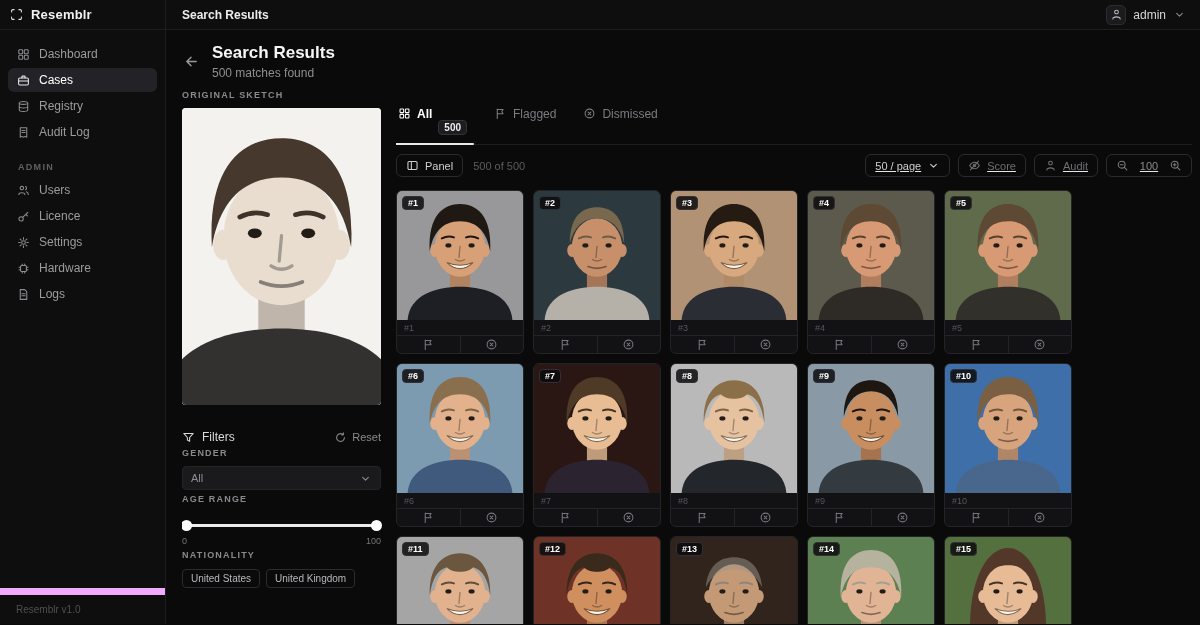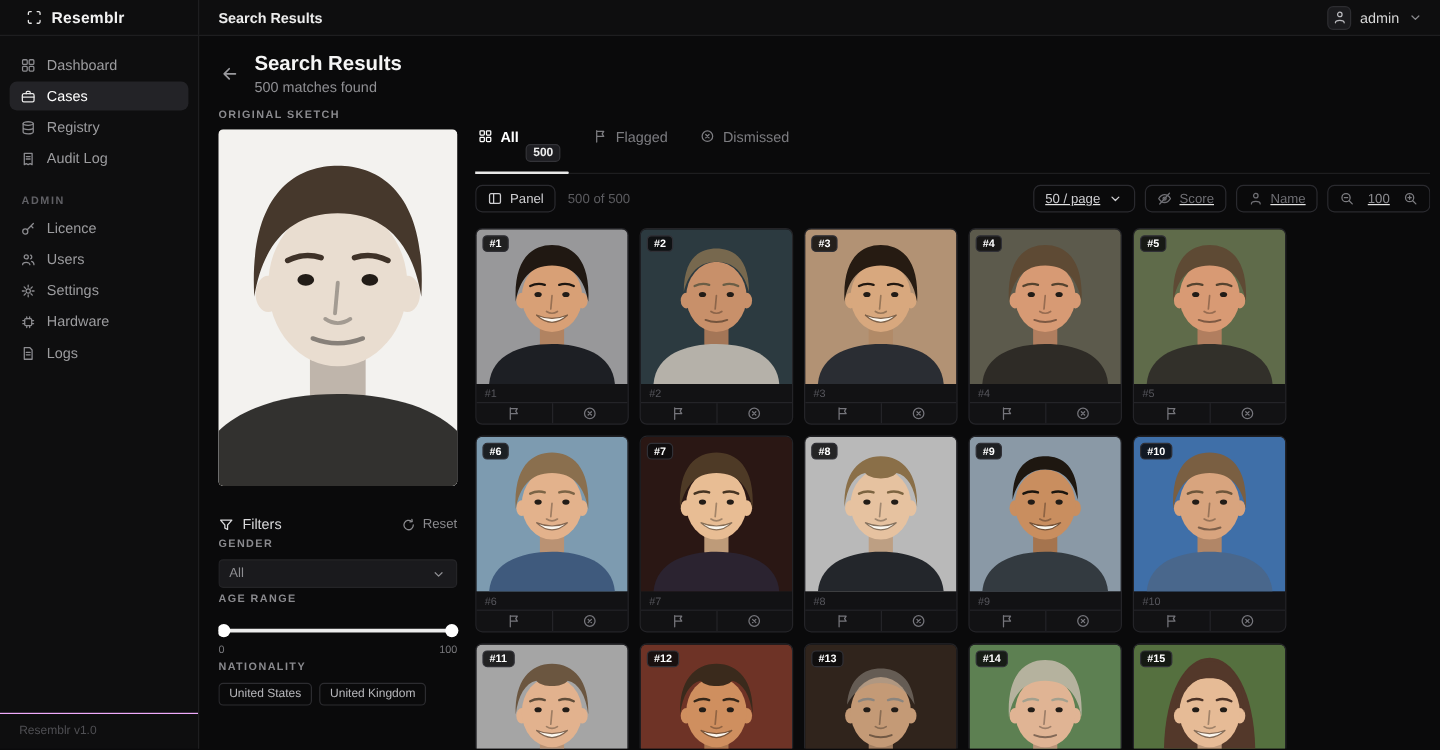--- a/index.html
+++ b/index.html
@@ -6,37 +6,37 @@
   html,body { width:1200px; height:625px; overflow:hidden; }
   body {
     background:#0a0a0b; color:#e6e6e6;
     font-family:"Liberation Sans", sans-serif; font-size:12px;
   }
   .icon { display:inline-flex; align-items:center; justify-content:center; line-height:0; }
   .icon svg { display:block; }
 
   
   .topbar { height:30px; display:flex; align-items:stretch; background:#0e0e0f; border-bottom:1px solid #1e1e20; }
-  .brand { width:166px; flex-shrink:0; display:flex; align-items:center; gap:8px; padding-left:22px; border-right:1px solid #1e1e20; }
+  .brand { width:166px; flex-shrink:0; display:flex; align-items:center; gap:8px; padding-left:10px; border-right:1px solid #1e1e20; }
   .brand-name { font-size:13px; font-weight:bold; color:#f2f2f2; letter-spacing:.2px; }
   .topbar-title { display:flex; align-items:center; padding-left:16px; font-size:12px; font-weight:bold; color:#ececec; }
   .topbar-right { margin-left:auto; display:flex; align-items:center; gap:7px; padding-right:14px; }
   .user-chip { width:20px; height:20px; border:1px solid #2d2d31; background:#1b1b1e; border-radius:5px; color:#b9b9bd; display:flex; align-items:center; justify-content:center; cursor:pointer; }
   .user-name { color:#d6d6d6; font-size:12px; }
   .topbar-right .chev { color:#8a8a8e; }
 
   
   .layout { display:flex; height:594px; }
   .sidebar { width:166px; flex-shrink:0; background:#0e0e0f; border-right:1px solid #1e1e20; padding-top:10px; position:relative; }
   .nav-item { display:flex; align-items:center; gap:9px; margin:2px 8px; padding:5px 9px; border-radius:6px; color:#9c9c9f; cursor:pointer; font-size:12px; }
   .nav-item .icon { color:#8c8c90; }
   .nav-item.active { background:#232327; color:#ffffff; }
   .nav-item.active .icon { color:#e8e8e8; }
   .section-label { font-size:9px; font-weight:bold; letter-spacing:1.3px; color:#606065; margin:18px 0 6px 18px; }
-  .sidebar-footer { position:absolute; left:0; right:0; bottom:0; border-top:1px solid #f0abfc; padding:9px 16px; font-size:10px; color:#4f4f53; }
+  .sidebar-footer { position:absolute; left:0; right:0; bottom:0; border-top:7px solid #f0abfc; padding:9px 16px; font-size:10px; color:#4f4f53; }
 
   
   .main { flex:1; padding:13px 8px 0 16px; display:flex; flex-direction:column; overflow:hidden; }
   .page-header { display:flex; align-items:center; gap:11px; }
   .back-btn { color:#9a9a9e; cursor:pointer; padding:2px; }
   .page-title { font-size:17px; font-weight:bold; color:#f5f5f5; }
   .page-subtitle { font-size:12px; color:#8f8f93; margin-top:3px; }
   .content { display:flex; gap:15px; margin-top:10px; flex:1; overflow:hidden; }
 
   
@@ -157,34 +157,34 @@
             </svg>
           </span>
           <span>Audit Log</span>
         </div>
       </div>
     <div class="section-label">ADMIN</div>
     <div id="nav-admin">
         <div class="nav-item">
           <span class="icon">
             <svg width="13" height="13" viewBox="0 0 16 16" fill="none" stroke="currentColor" stroke-width="1.3" stroke-linecap="round" stroke-linejoin="round">
+              <circle cx="6" cy="5" r="2.1"></circle>
+              <path d="M2.3 13c0-3 7.4-3 7.4 0M10.5 3.2a2.1 2.1 0 0 1 0 3.8M11.5 9.6c1.7.5 2.4 1.6 2.4 3.4"></path>
+            </svg>
+          </span>
+          <span>Users</span>
+        </div>
+        <div class="nav-item">
+          <span class="icon">
+            <svg width="13" height="13" viewBox="0 0 16 16" fill="none" stroke="currentColor" stroke-width="1.3" stroke-linecap="round" stroke-linejoin="round">
               <circle cx="5" cy="11" r="2.6"></circle>
               <path d="M7 9.2 13.3 2.8M10.8 5.2l2 2"></path>
             </svg>
           </span>
           <span>Licence</span>
-        </div>
-        <div class="nav-item">
-          <span class="icon">
-            <svg width="13" height="13" viewBox="0 0 16 16" fill="none" stroke="currentColor" stroke-width="1.3" stroke-linecap="round" stroke-linejoin="round">
-              <circle cx="6" cy="5" r="2.1"></circle>
-              <path d="M2.3 13c0-3 7.4-3 7.4 0M10.5 3.2a2.1 2.1 0 0 1 0 3.8M11.5 9.6c1.7.5 2.4 1.6 2.4 3.4"></path>
-            </svg>
-          </span>
-          <span>Users</span>
         </div>
         <div class="nav-item">
           <span class="icon">
             <svg width="13" height="13" viewBox="0 0 16 16" fill="none" stroke="currentColor" stroke-width="1.3" stroke-linecap="round" stroke-linejoin="round">
               <circle cx="8" cy="8" r="2.2"></circle>
               <path d="M8 2v2M8 12v2M2 8h2M12 8h2M3.8 3.8l1.4 1.4M10.8 10.8l1.4 1.4M12.2 3.8l-1.4 1.4M5.2 10.8l-1.4 1.4"></path>
             </svg>
           </span>
           <span>Settings</span>
         </div>
@@ -356,21 +356,21 @@
                 </span>
               <span>Score</span>
             </button>
             <button class="btn dim">
               <span class="icon">
                   <svg width="13" height="13" viewBox="0 0 16 16" fill="none" stroke="currentColor" stroke-width="1.3" stroke-linecap="round" stroke-linejoin="round">
                     <circle cx="8" cy="5" r="2.3"></circle>
                     <path d="M3.5 13.5c0-3.4 9-3.4 9 0"></path>
                   </svg>
                 </span>
-              <span>Name</span>
+              <span>Audit</span>
             </button>
             <div class="zoom-group">
               <span class="icon">
                   <svg width="13" height="13" viewBox="0 0 16 16" fill="none" stroke="currentColor" stroke-width="1.3" stroke-linecap="round" stroke-linejoin="round">
                     <circle cx="7" cy="7" r="4.2"></circle>
                     <path d="M10.2 10.2 13.4 13.4M5.3 7h3.4"></path>
                   </svg>
                 </span>
               <span class="zoom-val">100</span>
               <span class="icon">

